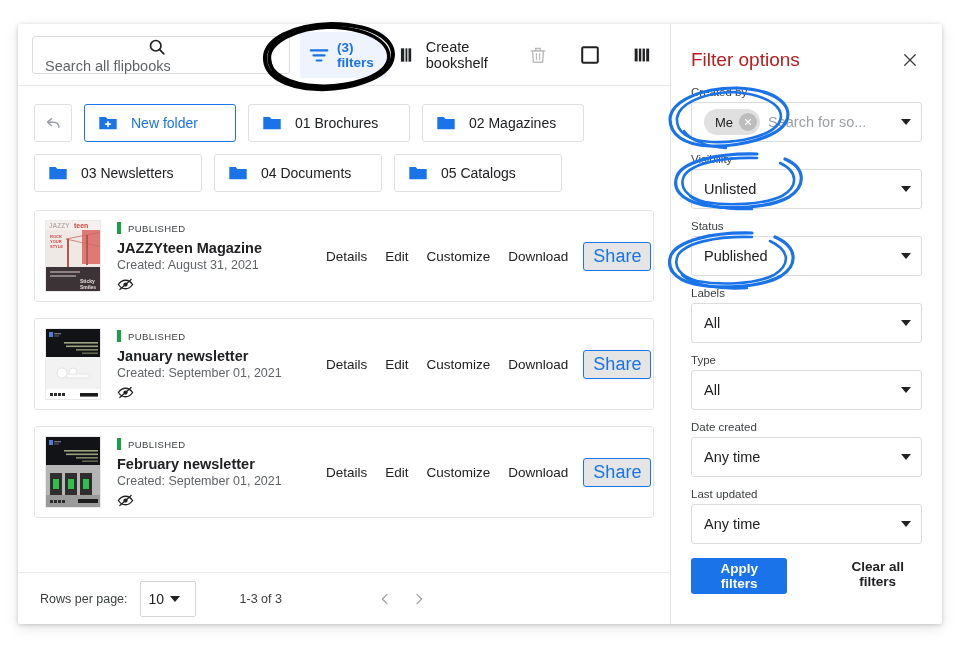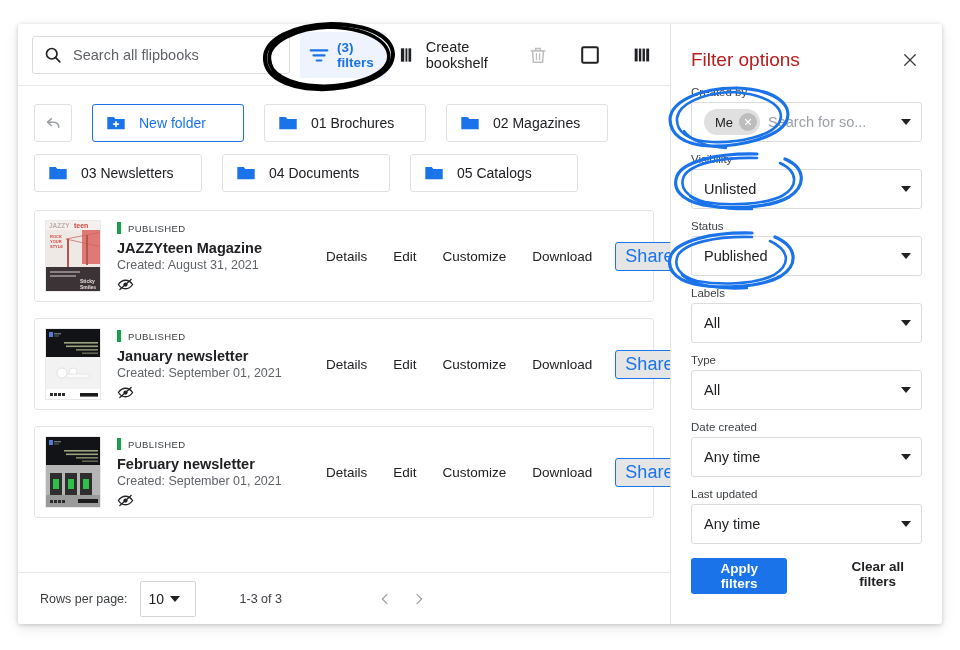--- a/index.html
+++ b/index.html
@@ -53,20 +53,21 @@
   .search-box {
     width: 258px;
     height: 38px;
     margin-left: 6px;
     border: 1px solid #dcdcdc;
     border-radius: 3px;
     display: flex;
     align-items: center;
     padding: 0 10px;
     background: #fff;
+    flex-direction: column;
   }
   .search-icon { flex: 0 0 20px; height: 20px; margin-right: 8px; display:block; }
   .search-input {
     border: none; outline: none;
     font-family: "Liberation Sans", sans-serif;
     font-size: 14.5px;
     color: #5f6368;
     width: 100%;
     background: transparent;
   }
@@ -127,21 +128,21 @@
   
   .content {
     flex: 1 1 auto;
     overflow: hidden;
     padding: 18px 10px 0 10px;
   }
 
   .folder-rows { padding: 0 6px; }
   .folder-row {
     display: flex;
-    gap: 20px;
+    gap: 12px;
     margin-bottom: 12px;
   }
 
   .back-btn {
     width: 38px; height: 38px;
     border: 1px solid #e0e0e0;
     border-radius: 3px;
     background: #fff;
     display: flex; align-items: center; justify-content: center;
     cursor: pointer;
@@ -239,21 +240,21 @@
     font-size: 12.5px;
     color: #5f6368;
     line-height: 17px;
   }
   .eye-row { margin-top: 3px; height: 14px; }
 
   .item-actions {
     margin-left: auto;
     display: flex;
     align-items: center;
-    gap: 8px;
+    gap: 0;
   }
   .action-link {
     font-size: 13.5px;
     color: #202124;
     background: none;
     border: none;
     cursor: pointer;
     padding: 4px 9px;
     font-family: "Liberation Sans", sans-serif;
     white-space: nowrap;

